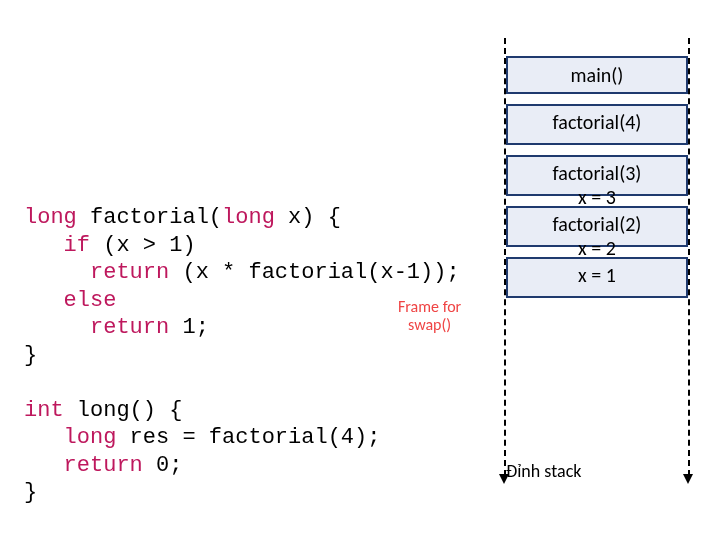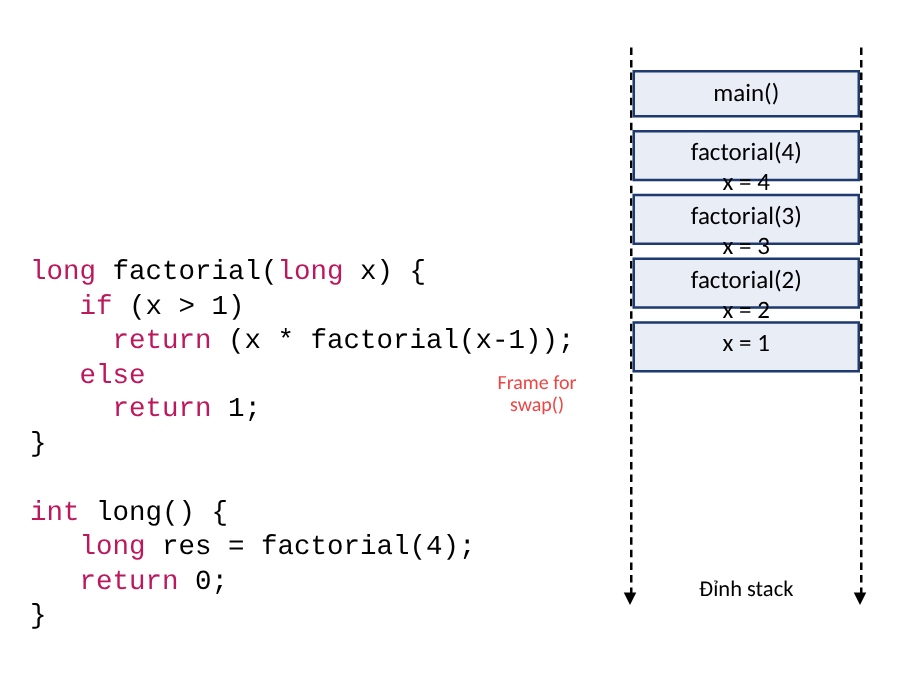--- a/index.html
+++ b/index.html
@@ -49,21 +49,20 @@
   }
   .frame.tall { height: 41px; padding-top: 4px; line-height: 1.2; }
   .frame.single { height: 38px; line-height: 34px; margin-bottom: 10px; }
   .frame .l2 { display:block; }
   .gap { height: 10px; }
   .stack-label {
     position: absolute;
     left: 506px;
     top: 460px;
     width: 182px;
-    text-align: center;
     font-size: 18px;
     color: #000;
   }
   .guide {
     position: absolute;
     top: 38px;
     height: 438px;
     width: 0;
     border-left: 2px dashed #000;
   }
@@ -104,21 +103,20 @@
   <span>Frame for</span><br>
   <span>swap()</span>
 </div>
 
 <div class="stack">
   <div class="frame single">
     <span>main()</span>
   </div>
   <div class="frame tall">
     <span>factorial(4)</span>
-    <span class="l2">x = 4</span>
   </div>
   <div class="gap"></div>
   <div class="frame tall">
     <span>factorial(3)</span>
     <span class="l2">x = 3</span>
   </div>
   <div class="gap"></div>
   <div class="frame tall">
     <span>factorial(2)</span>
     <span class="l2">x = 2</span>

